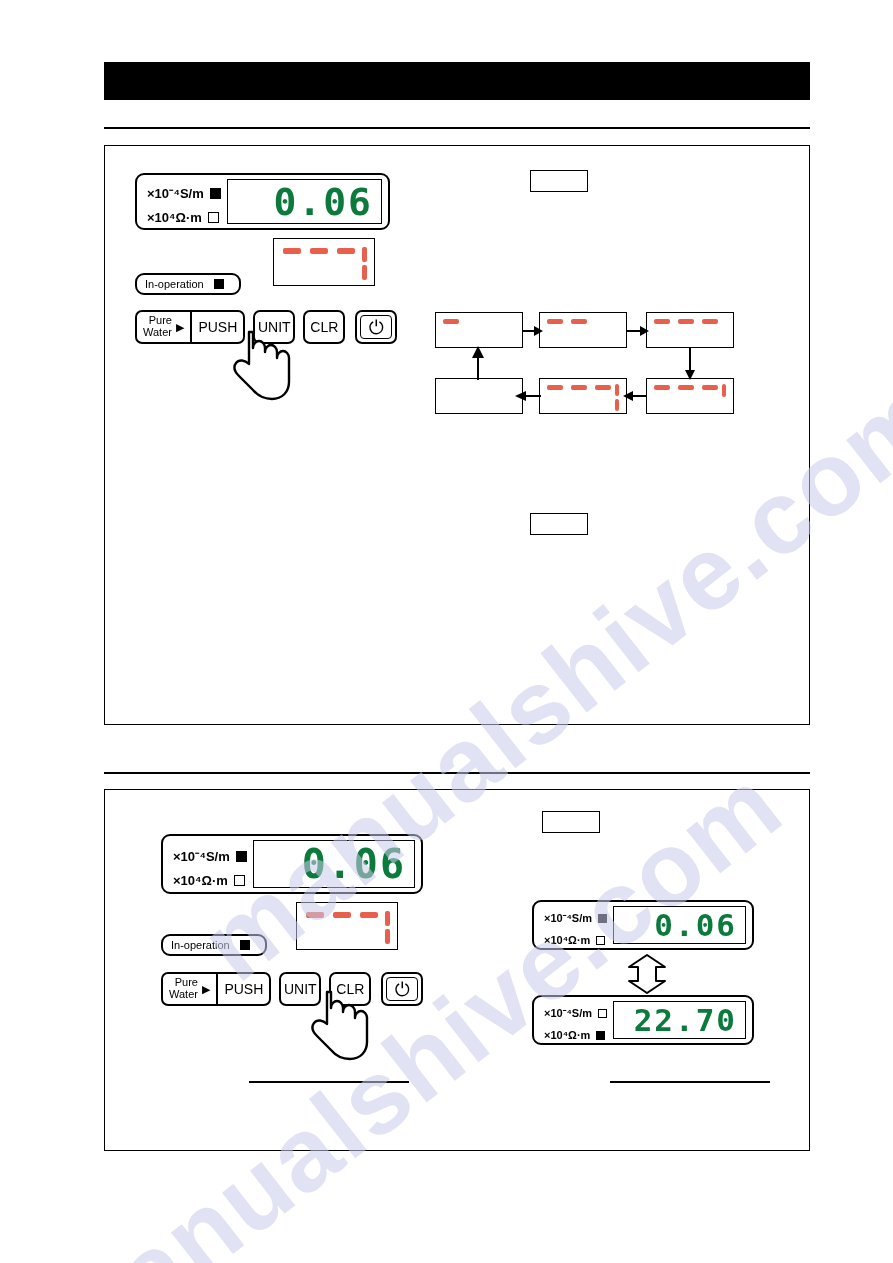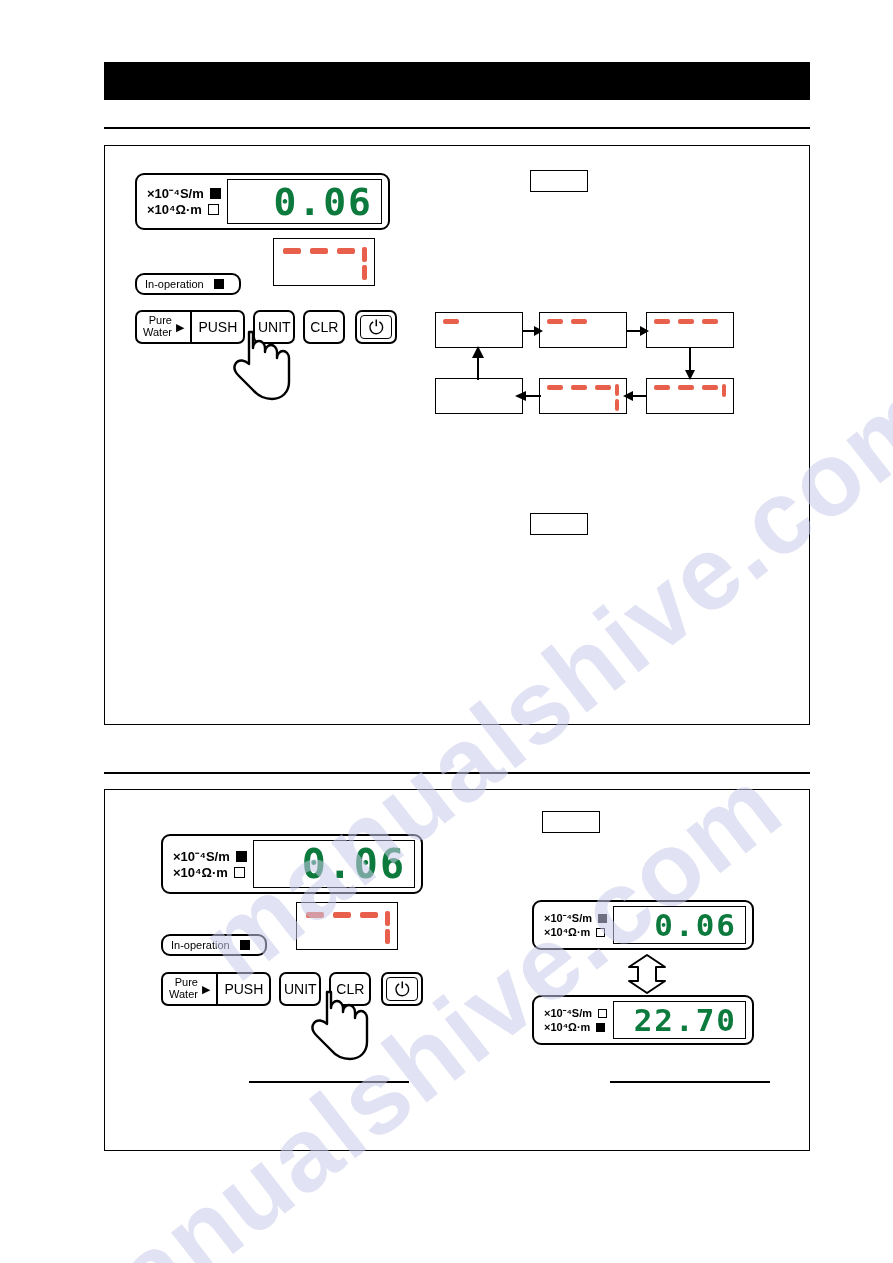--- a/index.html
+++ b/index.html
@@ -58,20 +58,21 @@
   }
   .meter-units {
     display:flex; flex-direction:column; justify-content:center;
     gap:3px;
     padding:0 6px 0 4px;
   }
   .unit-row {
     display:flex; align-items:center; gap:6px;
     font-weight:700; color:#000; white-space:nowrap;
     line-height:1;
+    margin-top:8px;
   }
   .led-box {
     display:inline-block; border:1.4px solid #000; background:#fff;
   }
   .led-box.on { background:#000; }
 
   .lcd {
     border:1.5px solid #000; background:#fff;
     display:flex; align-items:center; justify-content:flex-end;
     padding:2px 8px 2px 2px;

